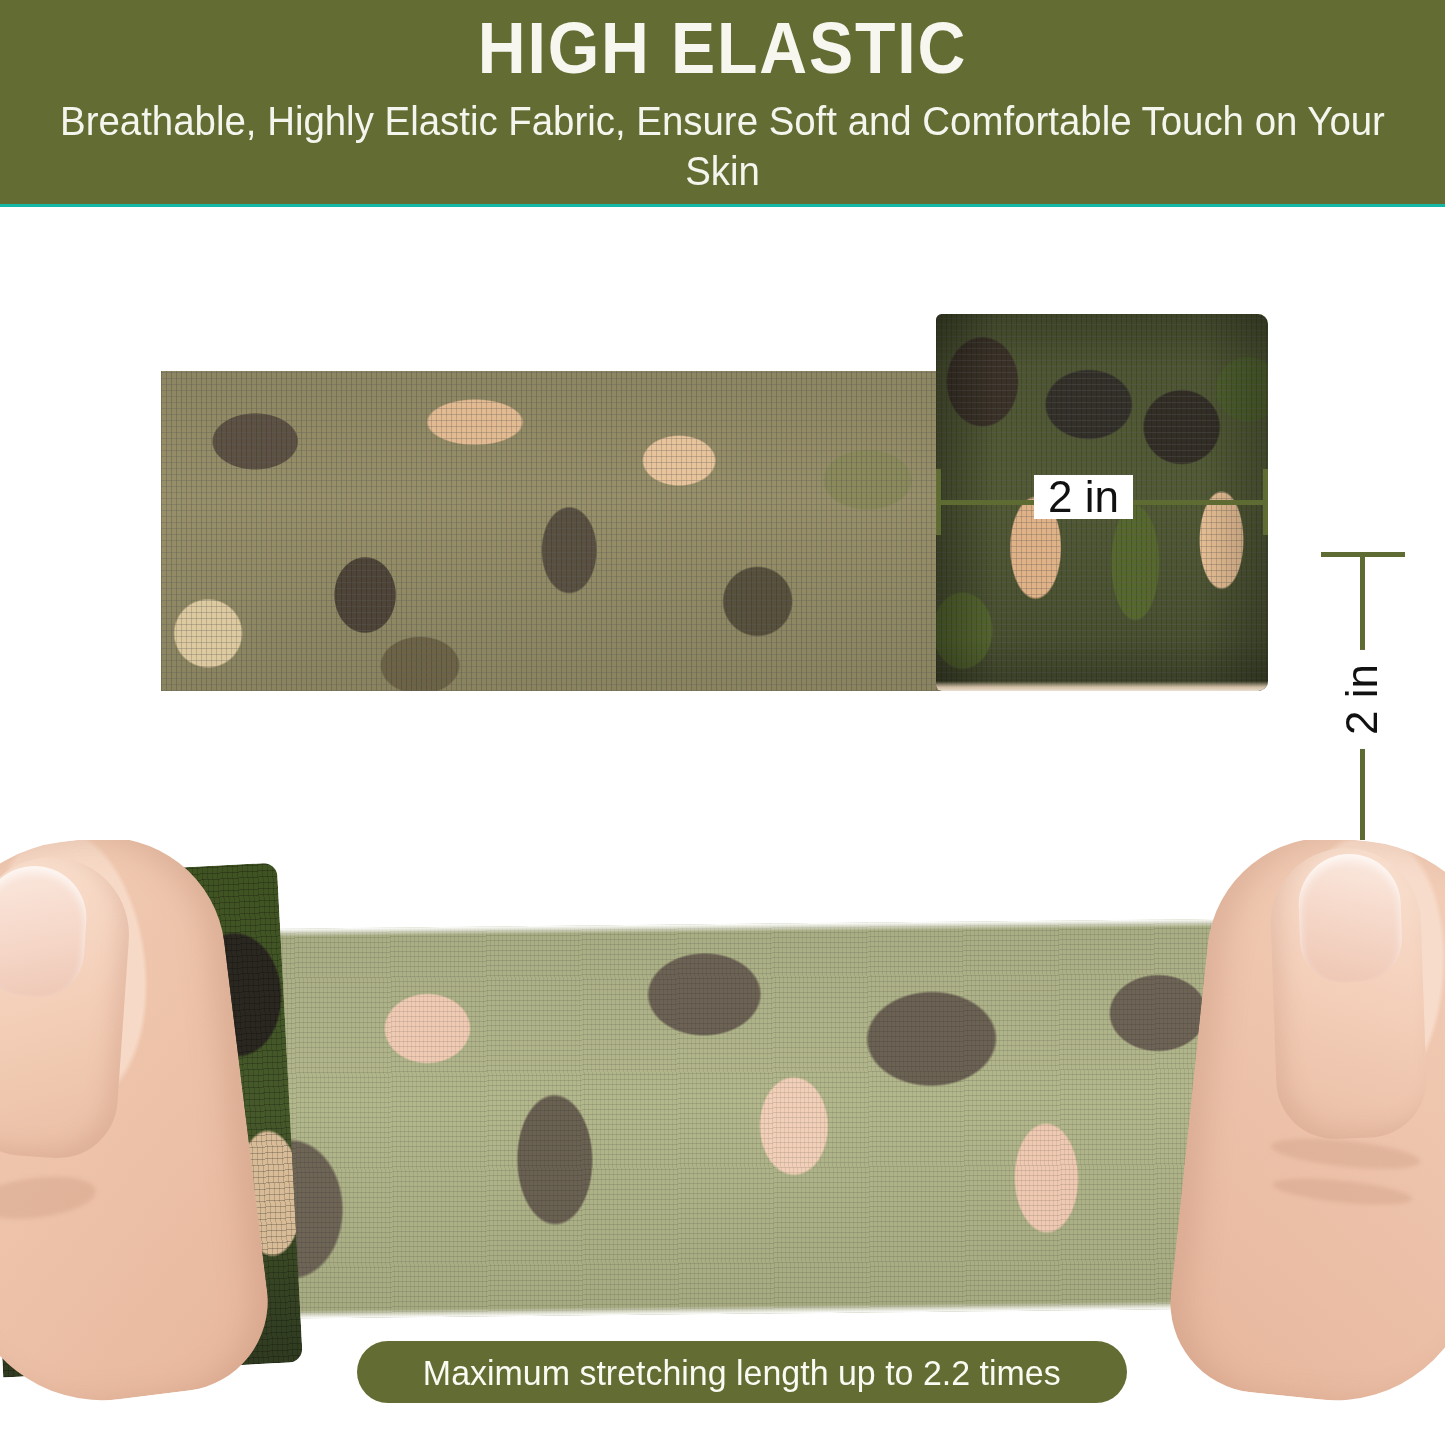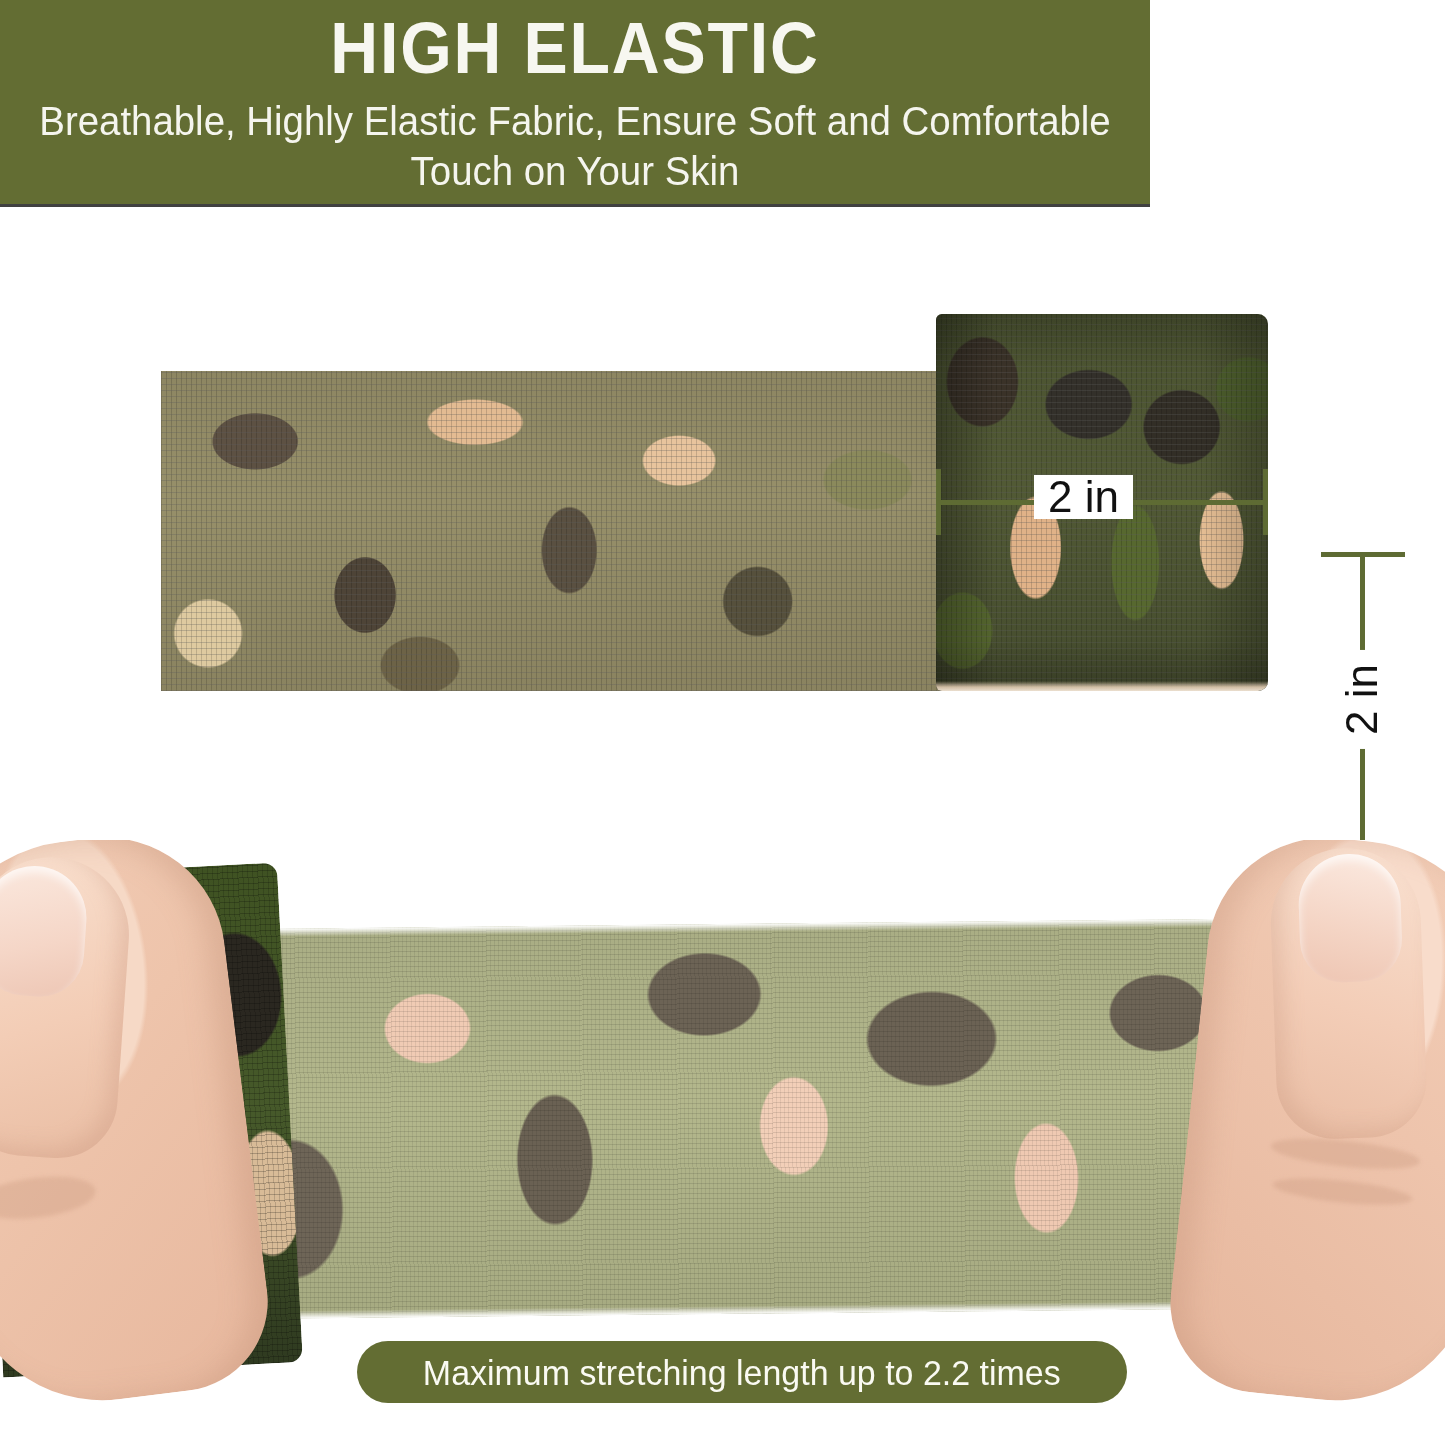--- a/index.html
+++ b/index.html
@@ -6,23 +6,23 @@
   body{
     width:1445px;height:1445px;
     background:#ffffff;
     font-family:"Liberation Sans", sans-serif;
     overflow:hidden;
     position:relative;
   }
 
   
   .header-banner{
-    position:absolute;left:0;top:0;width:1150px;height:207px;
+    position:absolute;left:0;top:0;width:1445px;height:207px;
     background:#636D33;
-    border-bottom:3px solid #404040;
+    border-bottom:3px solid #14b8a6;
     box-sizing:border-box;
     text-align:center;
     overflow:hidden;
   }
   .header-title{
     margin:0;padding:0;
     font-size:72px;
     font-weight:bold;
     letter-spacing:2px;
     color:#F7F7F0;

